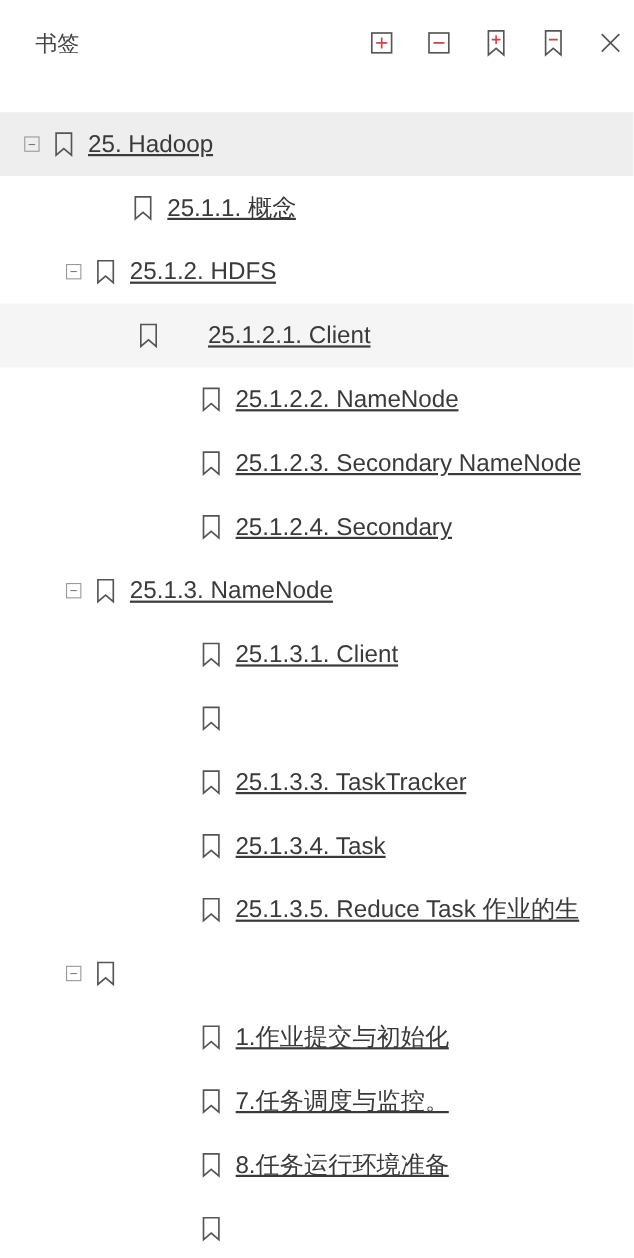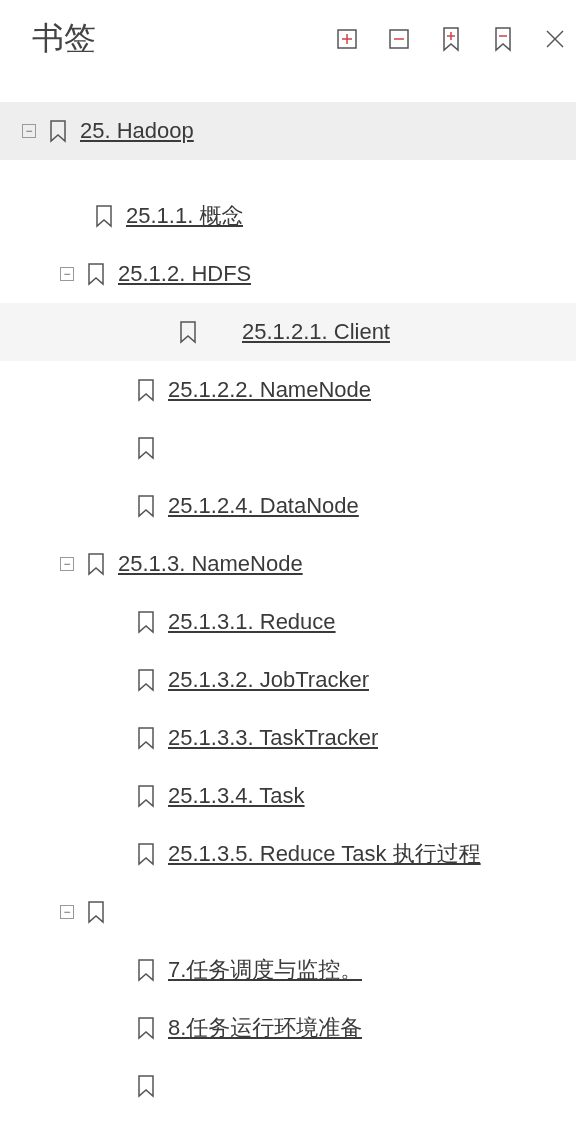--- a/index.html
+++ b/index.html
@@ -12,21 +12,21 @@
       color: #3a3a3a;
     }
     .header {
       display: flex;
       align-items: center;
       justify-content: space-between;
       padding: 18px 6px 18px 32px;
       height: 78px;
     }
     .header-title {
-      font-size: 32px;
+      font-size: 20px;
       color: #444;
       text-align: center;
     }
     .header-icons {
       display: flex;
       align-items: center;
       gap: 22px;
     }
     .icon-btn {
       width: 30px;
@@ -81,24 +81,24 @@
       margin-right: 12px;
       flex-shrink: 0;
     }
     .bookmark-icon svg { stroke: #555; fill: none; stroke-width: 1.5; }
     .label {
       overflow: hidden;
       text-overflow: ellipsis;
       text-decoration: underline;
     }
     .indent-0 { padding-left: 22px; }
-    .indent-1 { padding-left: 94px; margin-top: 27px; }
+    .indent-1 { padding-left: 120px; }
     .indent-1e { padding-left: 60px; }
-    .indent-2 { padding-left: 136px; }
-    .indent-2s { padding-left: 120px; gap: 32px; }
+    .indent-2 { padding-left: 136px; margin-left: 46px; }
+    .indent-2s { padding-left: 67px; gap: 32px; }
   </style>
 </head>
 <body>
 
 <div class="header">
   <div class="header-title">书签</div>
   <div class="header-icons">
     <div class="icon-btn">
       <svg class="icon-svg" width="26" height="26" viewBox="0 0 26 26">
         <rect x="4" y="4" width="18" height="18"></rect>
@@ -183,57 +183,57 @@
     </div>
     <span class="label">25.1.2.2.  NameNode</span>
   </div>
 
   <div class="tree-item indent-2">
     <div class="bookmark-icon">
       <svg width="20" height="24" viewBox="0 0 20 24">
           <path d="M3 2 H17 V22 L10 16 L3 22 Z"></path>
         </svg>
     </div>
-  </div>
-
-  <div class="tree-item indent-2">
-    <div class="bookmark-icon">
-      <svg width="20" height="24" viewBox="0 0 20 24">
-          <path d="M3 2 H17 V22 L10 16 L3 22 Z"></path>
-        </svg>
-    </div>
-    <span class="label">25.1.2.4. DataNode</span>
+    <span class="label">25.1.2.3. Secondary NameNode</span>
+  </div>
+
+  <div class="tree-item indent-2">
+    <div class="bookmark-icon">
+      <svg width="20" height="24" viewBox="0 0 20 24">
+          <path d="M3 2 H17 V22 L10 16 L3 22 Z"></path>
+        </svg>
+    </div>
+    <span class="label">25.1.2.4. Secondary</span>
   </div>
 
   <div class="tree-item indent-1e">
     <div class="expand-box">−</div>
     <div class="bookmark-icon">
       <svg width="20" height="24" viewBox="0 0 20 24">
           <path d="M3 2 H17 V22 L10 16 L3 22 Z"></path>
         </svg>
     </div>
     <span class="label">25.1.3. NameNode</span>
   </div>
 
   <div class="tree-item indent-2">
     <div class="bookmark-icon">
       <svg width="20" height="24" viewBox="0 0 20 24">
           <path d="M3 2 H17 V22 L10 16 L3 22 Z"></path>
         </svg>
     </div>
-    <span class="label">25.1.3.1.  Reduce</span>
-  </div>
-
-  <div class="tree-item indent-2">
-    <div class="bookmark-icon">
-      <svg width="20" height="24" viewBox="0 0 20 24">
-          <path d="M3 2 H17 V22 L10 16 L3 22 Z"></path>
-        </svg>
-    </div>
-    <span class="label">25.1.3.2.  JobTracker</span>
+    <span class="label">25.1.3.1.  Client</span>
+  </div>
+
+  <div class="tree-item indent-2">
+    <div class="bookmark-icon">
+      <svg width="20" height="24" viewBox="0 0 20 24">
+          <path d="M3 2 H17 V22 L10 16 L3 22 Z"></path>
+        </svg>
+    </div>
   </div>
 
   <div class="tree-item indent-2">
     <div class="bookmark-icon">
       <svg width="20" height="24" viewBox="0 0 20 24">
           <path d="M3 2 H17 V22 L10 16 L3 22 Z"></path>
         </svg>
     </div>
     <span class="label">25.1.3.3. TaskTracker</span>
   </div>
@@ -246,32 +246,40 @@
     </div>
     <span class="label">25.1.3.4.  Task</span>
   </div>
 
   <div class="tree-item indent-2">
     <div class="bookmark-icon">
       <svg width="20" height="24" viewBox="0 0 20 24">
           <path d="M3 2 H17 V22 L10 16 L3 22 Z"></path>
         </svg>
     </div>
-    <span class="label">25.1.3.5. Reduce Task 执行过程</span>
+    <span class="label">25.1.3.5. Reduce Task 作业的生</span>
   </div>
 
   <div class="tree-item indent-1e">
     <div class="expand-box">−</div>
     <div class="bookmark-icon">
       <svg width="20" height="24" viewBox="0 0 20 24">
           <path d="M3 2 H17 V22 L10 16 L3 22 Z"></path>
         </svg>
     </div>
   </div>
 
+  <div class="tree-item indent-2">
+    <div class="bookmark-icon">
+      <svg width="20" height="24" viewBox="0 0 20 24">
+          <path d="M3 2 H17 V22 L10 16 L3 22 Z"></path>
+        </svg>
+    </div>
+    <span class="label">1.作业提交与初始化</span>
+  </div>
 
   <div class="tree-item indent-2">
     <div class="bookmark-icon">
       <svg width="20" height="24" viewBox="0 0 20 24">
           <path d="M3 2 H17 V22 L10 16 L3 22 Z"></path>
         </svg>
     </div>
     <span class="label">7.任务调度与监控。</span>
   </div>
 

